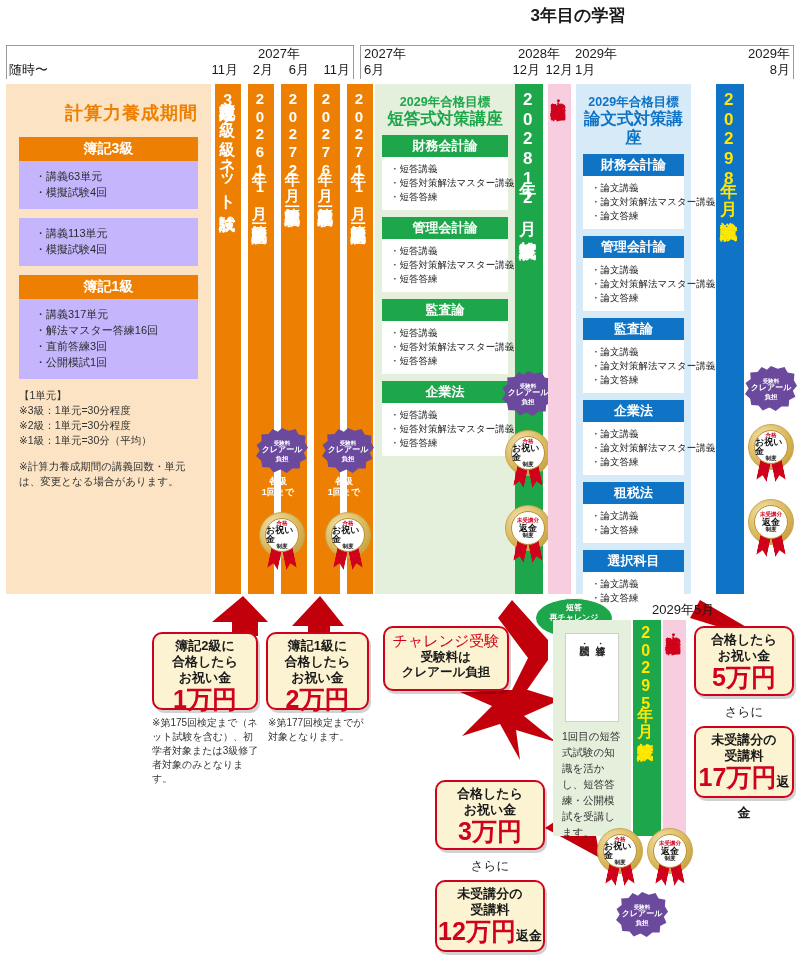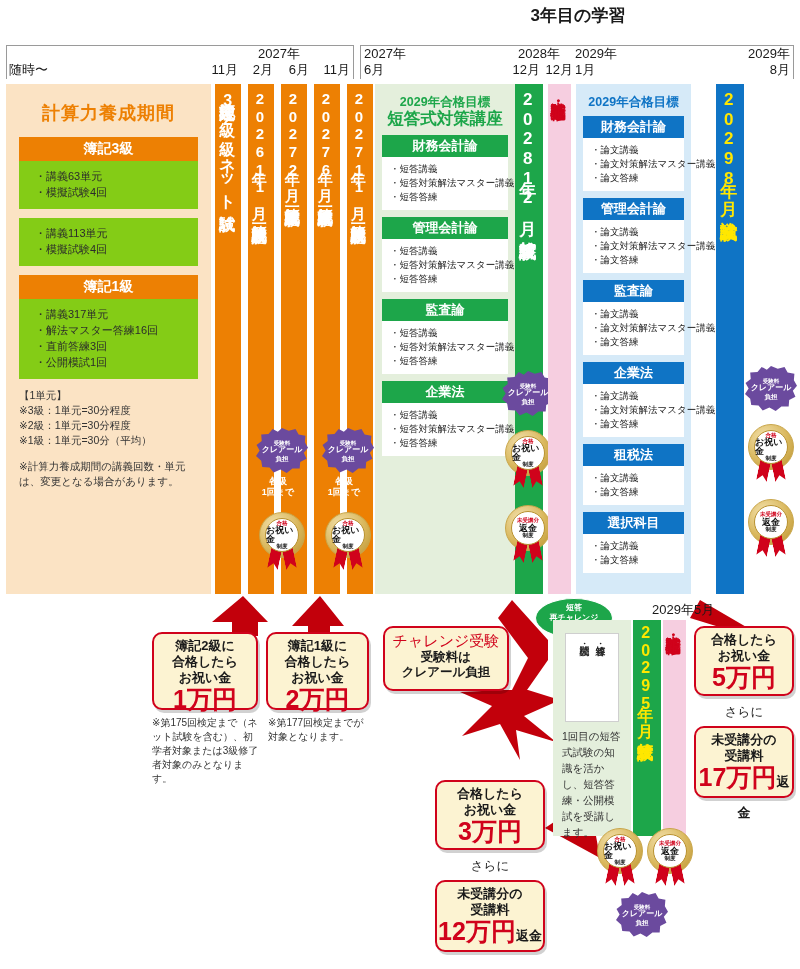--- a/index.html
+++ b/index.html
@@ -37,22 +37,22 @@
   .green-band  { background:#1DA64A; }
   .pink-band   { background:#F6CEE0; }
   .blue-band   { background:#0F74C5; }
 
   
   #calc-period {
     background:#FBE3C4;
     width:205px; height:510px;
     padding:8px 13px;
   }
-  #calc-period h2 { color:#ED8003; font-size:18px; text-align:center; margin:9px 0 12px; letter-spacing:1px; }
-  .bk-card { background:#84cc16; margin-bottom:9px; }
+  #calc-period h2 { color:#ED8003; font-size:18px; text-align:right; margin:9px 0 12px; letter-spacing:1px; }
+  .bk-card { background:#c4b5fd; margin-bottom:9px; }
   .bk-card .hd { background:#ED8003; color:#fff; font-size:14px; font-weight:bold; text-align:center; padding:3px 0; }
   .bk-card ul { list-style:none; padding:7px 0 9px 16px; }
   .bk-card li { font-size:11px; color:#2b2b2b; line-height:16px; }
   .notes { font-size:10.5px; color:#333; line-height:15px; margin-top:8px; }
   .notes p { margin-bottom:0; }
   .notes .gap { margin-top:11px; }
 
   
   .subj { background:#ffffff; margin-bottom:7px; }
   .subj .hd { color:#fff; font-size:13px; font-weight:bold; text-align:center; padding:2px 0; }
@@ -349,20 +349,21 @@
   </div>
 
   <div class="col pink-band" style="left:548px; width:23px; height:510px;">
     <div class="vtext" style="color:#D0021B; font-size:15px; margin:6px 0 0 3px; height:230px;">本試験分析・軌道修正</div>
   </div>
 
   <div class="col" id="ronbun-course" style="left:576px;">
     <div class="course-wrap">
       <div class="course-ttl">
         <span class="y">2029年合格目標</span>
+        <span class="n">論文式対策講座</span>
       </div>
 
       <div class="subj">
         <div class="hd hd-blue">財務会計論</div>
         <ul>
           <li>・論文講義</li>
           <li>・論文対策解法マスター講義</li>
           <li>・論文答練</li>
         </ul>
       </div>

